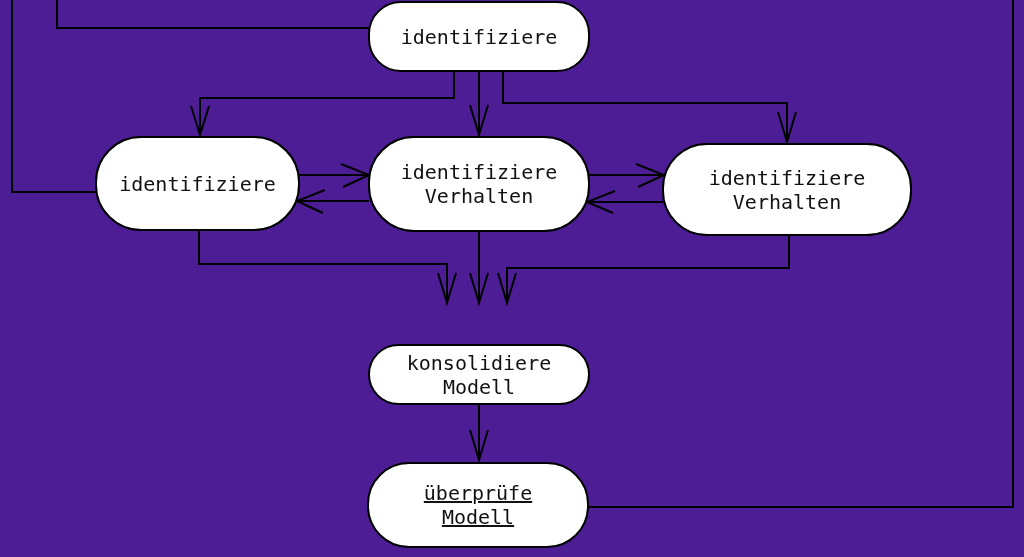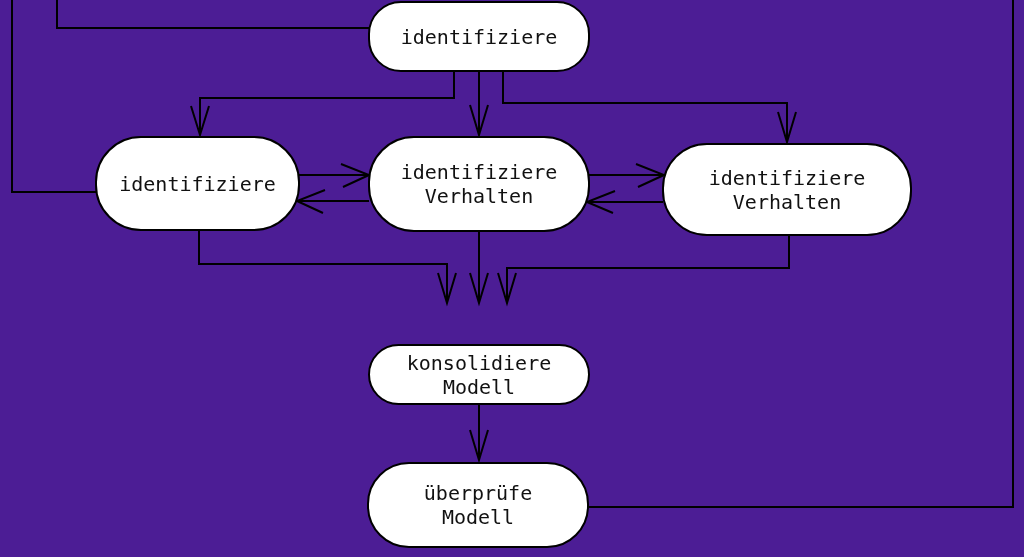--- a/index.html
+++ b/index.html
@@ -86,18 +86,18 @@
   <div class="node" style="left:662px; top:143px; width:250px; height:93px; border-radius:45px;">
     <div>identifiziere</div>
     <div>Verhalten</div>
   </div>
 
   <div class="node" style="left:368px; top:318px; width:222px; height:61px; border-radius:42px;margin-top:26px;">
     <div>konsolidiere</div>
     <div>Modell</div>
   </div>
 
-  <div class="node" style="left:367px; top:462px; width:222px; height:86px; border-radius:42px;">
+  <div class="node" style="left:367px; top:462px; width:222px; height:86px; border-radius:42px;text-decoration:underline;">
     <div>überprüfe</div>
     <div>Modell</div>
   </div>
 
 </div>
 
 </body></html>

